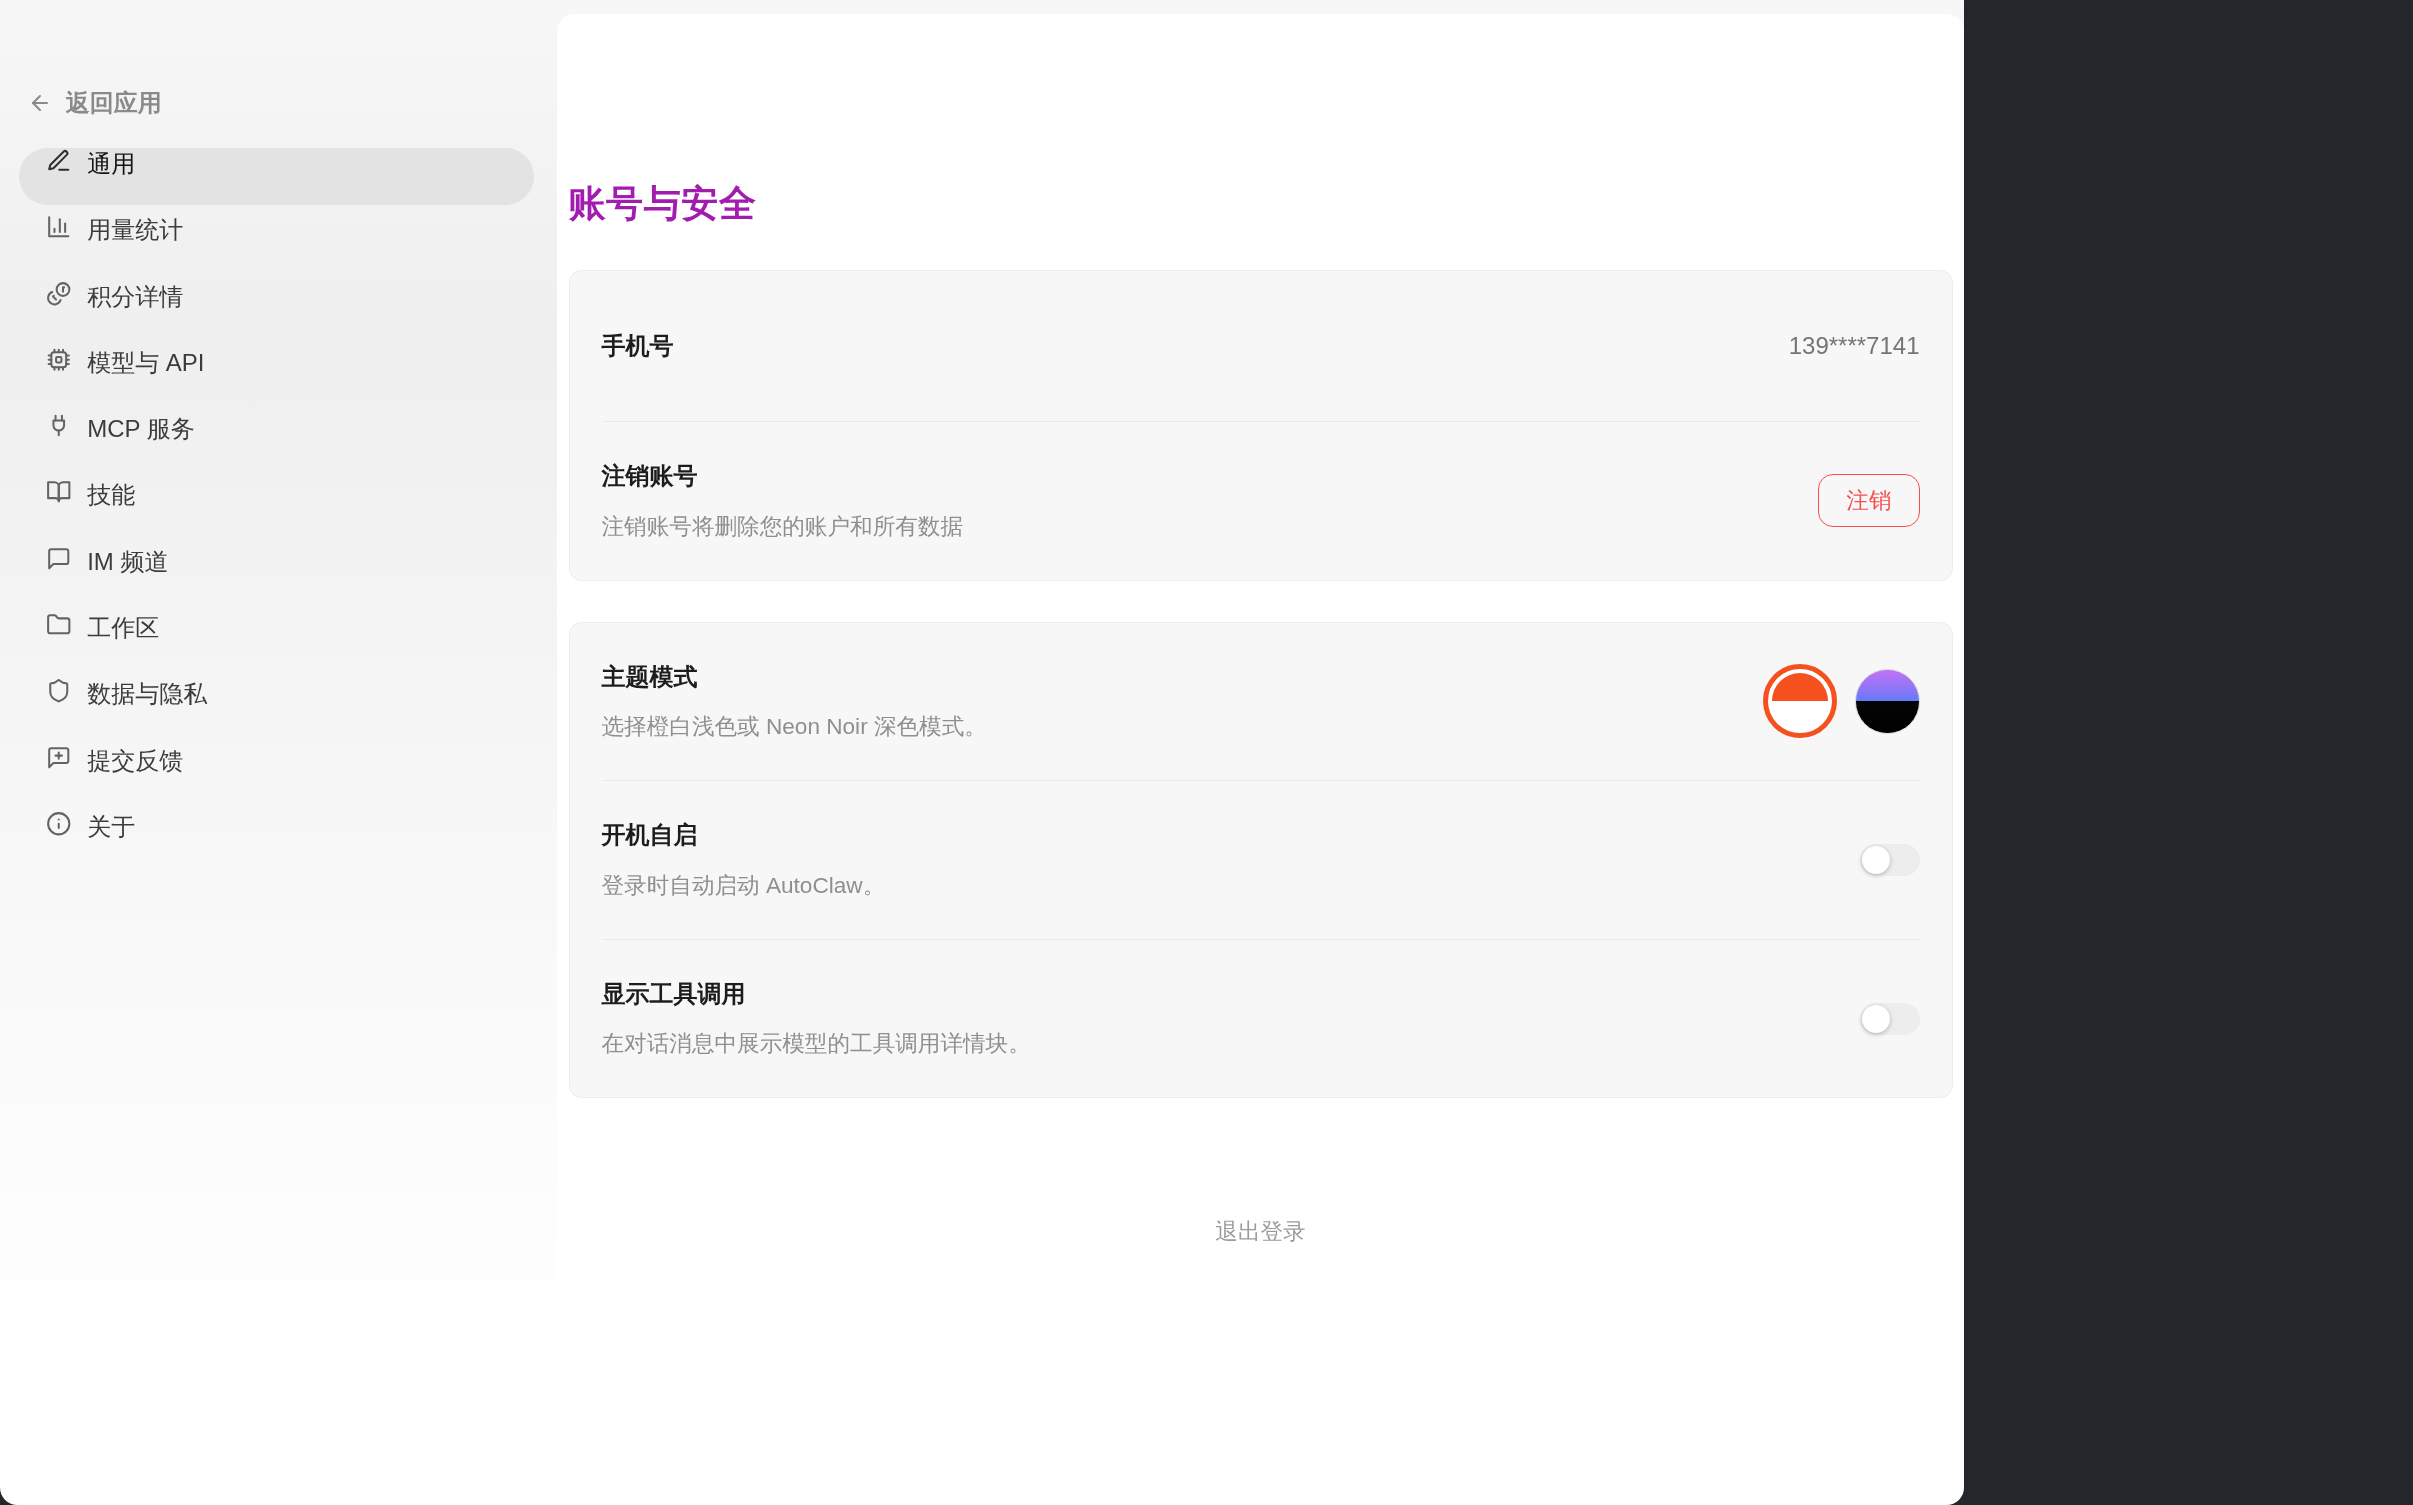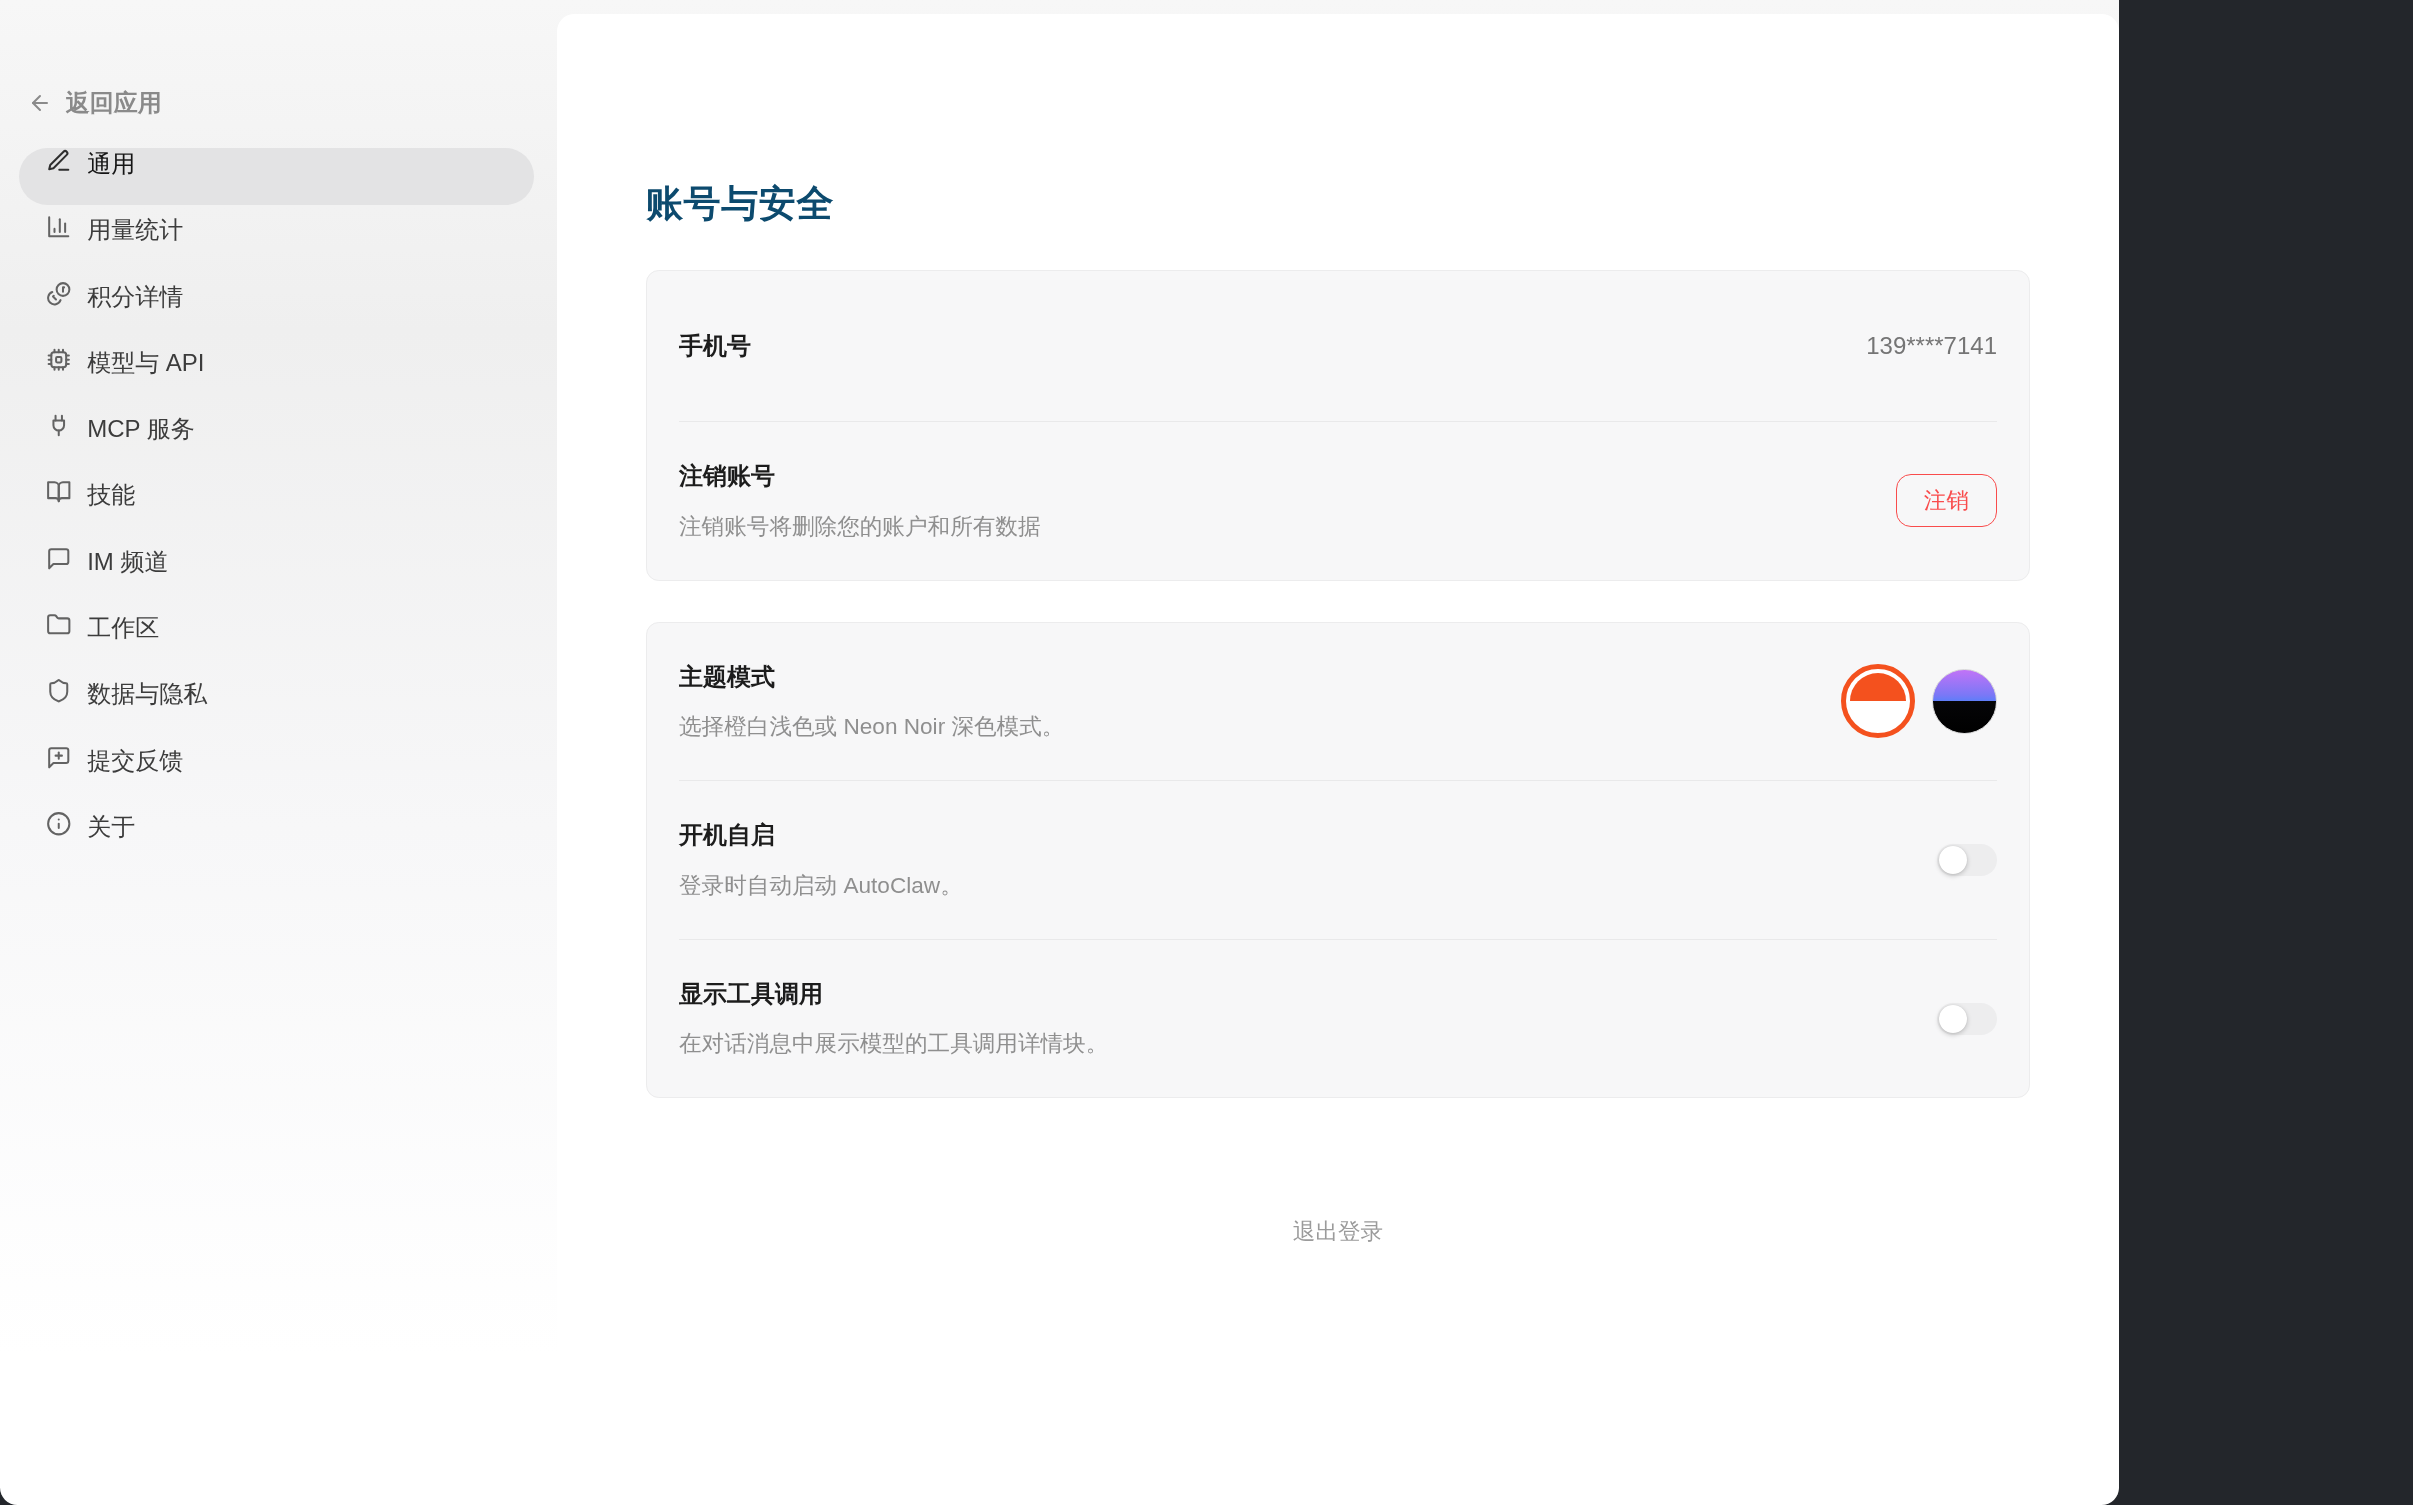--- a/index.html
+++ b/index.html
@@ -3,21 +3,21 @@
 <meta charset="utf-8">
 <style>
   * { margin:0; padding:0; box-sizing:border-box; }
   html,body { width:2413px; height:1505px; }
   body {
     font-family:"Liberation Sans","DejaVu Sans",sans-serif;
     background:#23262b;
     overflow:hidden;
   }
   .window{
-    position:relative; width:2119px; height:1505px;
+    position:relative; width:1964px; height:1505px;
     background:linear-gradient(180deg,#f7f7f7 0%,#efefef 22%,#f7f7f8 55%,#ffffff 90%);
     border-radius:0 0 17.4px 17.4px;
     overflow:hidden;
   }
 
   
   .sidebar{
     position:absolute; left:0; top:0; bottom:0; width:557px;
     padding:87px 22.6px 0 19px;
   }
@@ -40,21 +40,21 @@
   .menu-item.selected{ background:#e3e3e4; color:#151515; }
   .menu-item.selected .mi-icon{ color:#2e2e2e; }
 
   
   .panel{
     position:absolute; left:557px; top:14px; right:0; bottom:3.5px;
     background:#ffffff; border-radius:17.4px;
   }
   .content{ width:1384px; margin:0 auto; padding-top:165px; }
   .section-title{
-    font-size:37px; font-weight:700; color:#0c4a6e; letter-spacing:0.6px;
+    font-size:37px; font-weight:700; color:#a21caf; letter-spacing:0.6px;
   }
   .card{
     margin-top:41px;
     background:#f7f7f8;
     border:1.2px solid #ececed;
     border-radius:12.8px;
   }
   .row{
     margin:0 32px; padding:38px 0;
     display:flex; align-items:center; justify-content:space-between;

